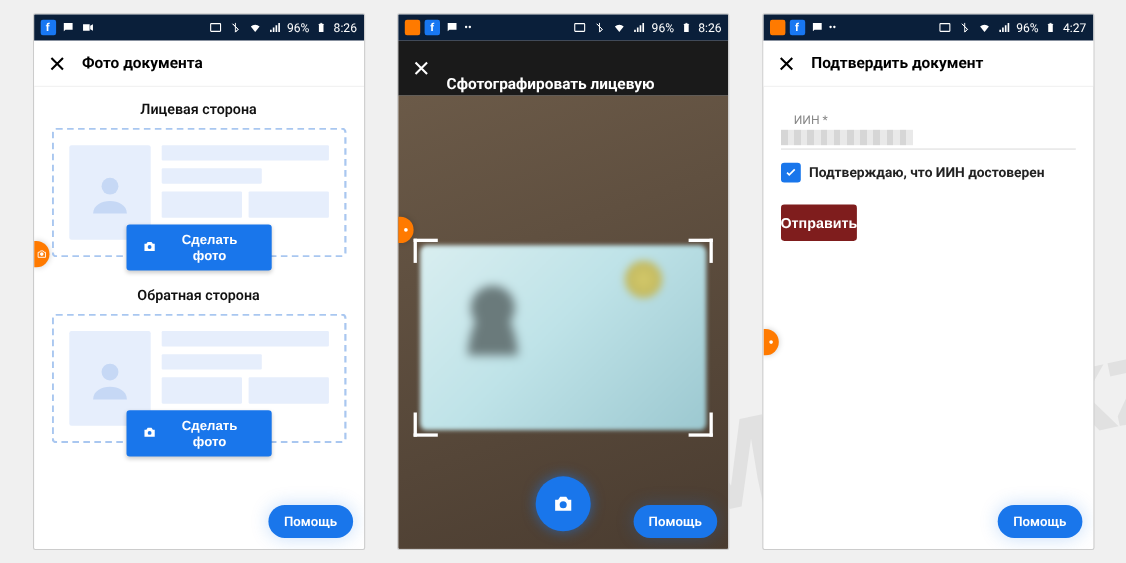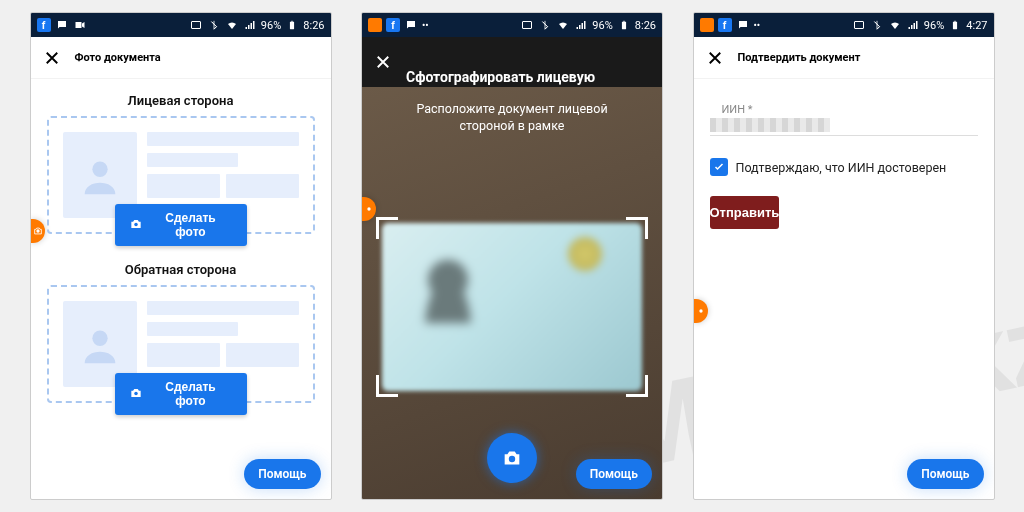--- a/index.html
+++ b/index.html
@@ -54,21 +54,21 @@
   .header {
     height: 42px;
     background:#fff;
     display:flex;
     align-items:center;
     padding: 0 12px;
     gap:14px;
     border-bottom:1px solid rgba(0,0,0,0.05);
   }
   .header.dark { background:#1a1a1a; color:#fff; border-bottom:none; height:50px;}
-  .header-title { font-size: 11px; font-weight:700; color:#000; }
+  .header-title { font-size: 14px; font-weight:700; color:#000; }
   .header.dark .header-title { color:#fff; font-size:14px; line-height:1.2;margin-top:48px; }
   .close-x { width:18px; height:18px; cursor:pointer; }
   .content { flex:1; position:relative; padding: 0 16px; overflow:hidden;}
   .section-label { text-align:center; font-size:13px; font-weight:600; margin:14px 0 8px; color:#111;}
   .dashed-box {
     border:2px dashed #a9c7f0;
     border-radius:4px;
     height:118px;
     position:relative;
     display:flex;
@@ -168,21 +168,21 @@
   .field-value {
     border-bottom:1px solid #ddd;
     padding:6px 0 8px;
     min-height:20px;
     background:
       repeating-linear-gradient(90deg,#d6d6d6 0 6px,#e9e9e9 6px 12px);
     background-size: 120px 14px;
     background-repeat:no-repeat;
     background-position:0 2px;
   }
-  .check-row { display:flex; align-items:center; gap:8px; margin-top:22px; font-size:12.5px; color:#222;}
+  .check-row { display:flex; align-items:center; gap:8px; margin-top:12px; font-size:12.5px; color:#222;font-weight:bold;}
   .chk {
     width:18px; height:18px; border-radius:3px; background:#1976eb;
     display:flex; align-items:center; justify-content:center; cursor:pointer;
   }
   .submit-btn {
     margin-top:20px;
     background:#7f1d1d; color:#fff; border:none; border-radius:3px;
     padding:9px 0; font-size:13px; font-weight:600; cursor:pointer;
   }
 </style>
@@ -361,21 +361,20 @@
     </span>
     <span class="header-title">Сфотографировать лицевую сторону</span>
   </div>
 
   <div class="cam-body">
     <div class="side-cam-tab" style="top:110px">
        <svg viewBox="0 0 24 24" width="10" height="10" fill="#fff">
           <circle cx="12" cy="12" r="4"></circle>
         </svg>
     </div>
-    <div class="cam-hint">Расположите документ лицевой стороной в рамке</div>
     <div class="frame">
       <div class="card-preview">
         <div class="card-head"></div>
         <div class="card-seal"></div>
       </div>
       <div class="corner c-tl"></div>
         <div class="corner c-tr"></div>
       <div class="corner c-bl"></div>
         <div class="corner c-br"></div>
     </div>

